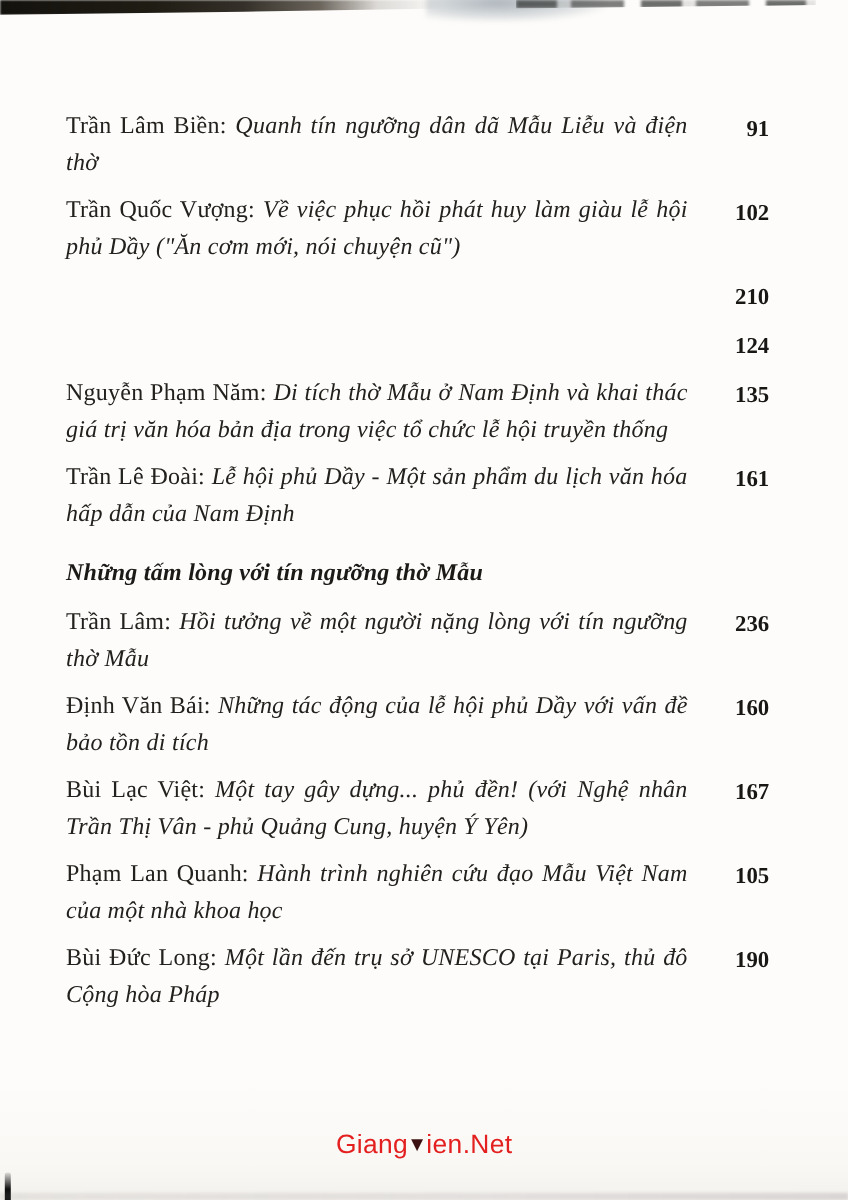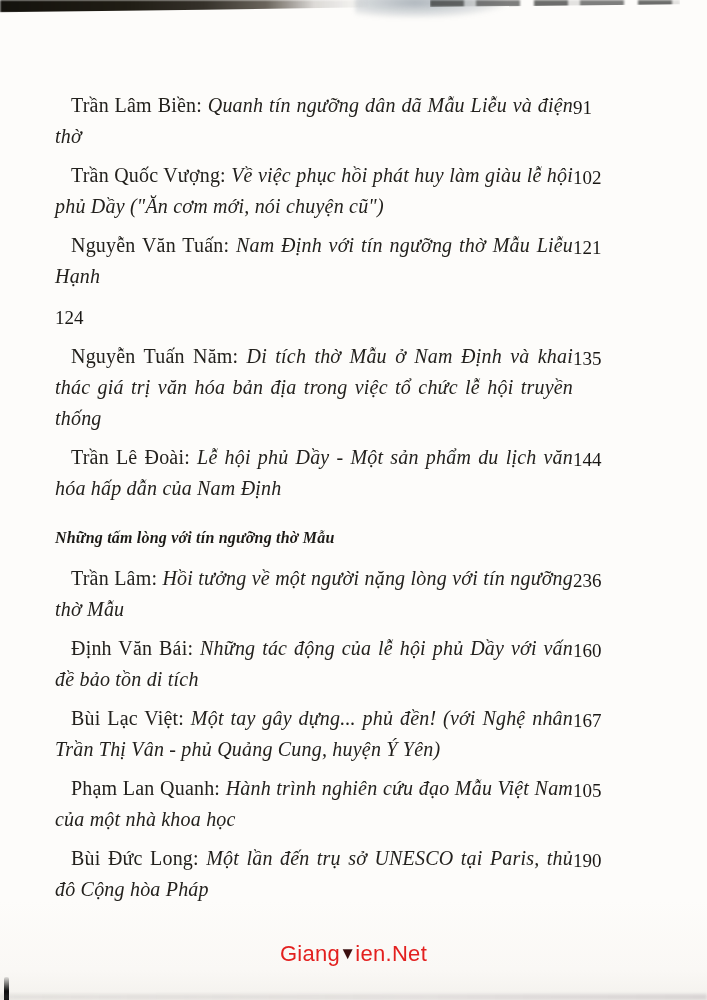--- a/index.html
+++ b/index.html
@@ -77,36 +77,36 @@
   .entry-text {
     width: 518px;
     font-size: 20px;
     line-height: 31px;
     text-align: justify;
     letter-spacing: .2px;
   }
   .author {
     font-style: normal;
     color: #23211d;
-    margin-left: 16px;
   }
   .title {
     font-style: italic;
     color: #23211d;
   }
   .entry-page {
     flex: 1;
-    font-weight: normal;
+    text-align: right;
+    font-weight: bold;
     font-size: 19px;
     line-height: 31px;
     padding-top: 2px;
     color: #191714;
   }
   .section-heading {
-    font-size: 16px;
+    font-size: 20px;
     line-height: 31px;
     font-weight: bold;
     font-style: italic;
     margin: 18px 0 10px 0;
     color: #1c1a16;
     letter-spacing: .2px;
   }
 
   
   .watermark {
@@ -152,45 +152,41 @@
 
     <div class="entry">
       <div class="entry-text">
         <span class="author">Trần Quốc Vượng:</span>
         <span class="title">Về việc phục hồi phát huy làm giàu lễ hội phủ Dầy ("Ăn cơm mới, nói chuyện cũ")</span>
       </div>
       <div class="entry-page">102</div>
     </div>
 
     <div class="entry">
-      <div class="entry-text">
-        <span class="author">Nguyễn Văn Tuấn:</span>
-        <span class="title">Nam Định với tín ngưỡng thờ Mẫu Liễu Hạnh</span>
-      </div>
-      <div class="entry-page">121</div>
+      <div class="entry-page">210</div>
     </div>
 
     <div class="entry">
       <div class="entry-page">124</div>
     </div>
 
     <div class="entry">
       <div class="entry-text">
-        <span class="author">Nguyễn Tuấn Năm:</span>
+        <span class="author">Nguyễn Phạm Năm:</span>
         <span class="title">Di tích thờ Mẫu ở Nam Định và khai thác giá trị văn hóa bản địa trong việc tổ chức lễ hội truyền thống</span>
       </div>
       <div class="entry-page">135</div>
     </div>
 
     <div class="entry">
       <div class="entry-text">
         <span class="author">Trần Lê Đoài:</span>
         <span class="title">Lễ hội phủ Dầy - Một sản phẩm du lịch văn hóa hấp dẫn của Nam Định</span>
       </div>
-      <div class="entry-page">144</div>
+      <div class="entry-page">161</div>
     </div>
 
     <div class="section-heading">Những tấm lòng với tín ngưỡng thờ Mẫu</div>
 
     <div class="entry">
       <div class="entry-text">
         <span class="author">Trần Lâm:</span>
         <span class="title">Hồi tưởng về một người nặng lòng với tín ngưỡng thờ Mẫu</span>
       </div>
       <div class="entry-page">236</div>

